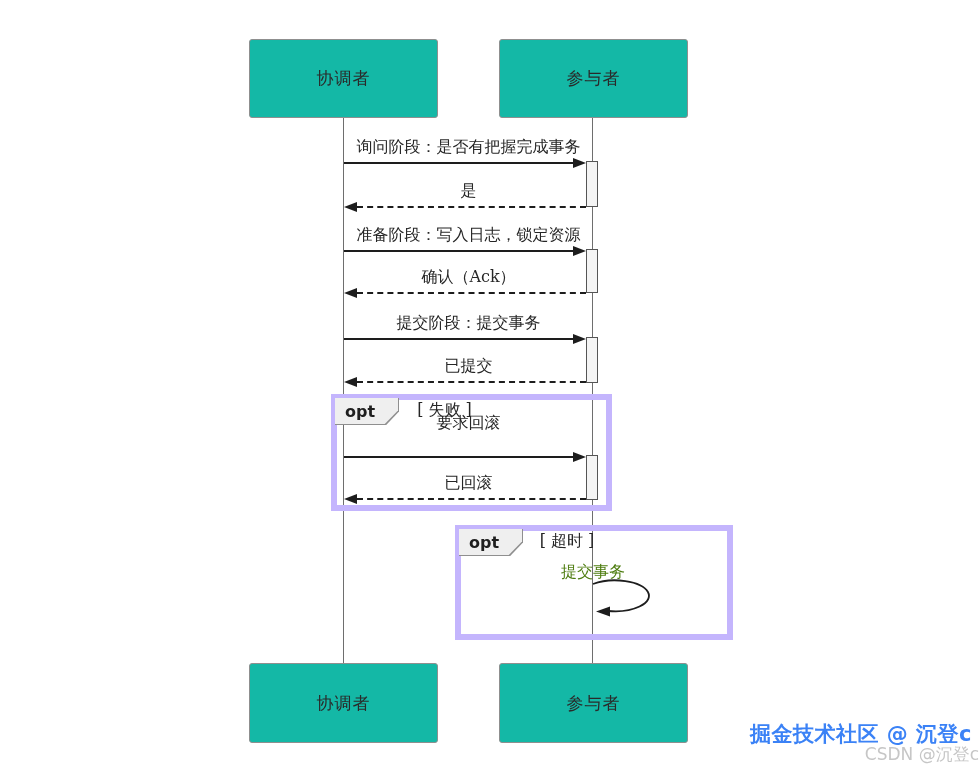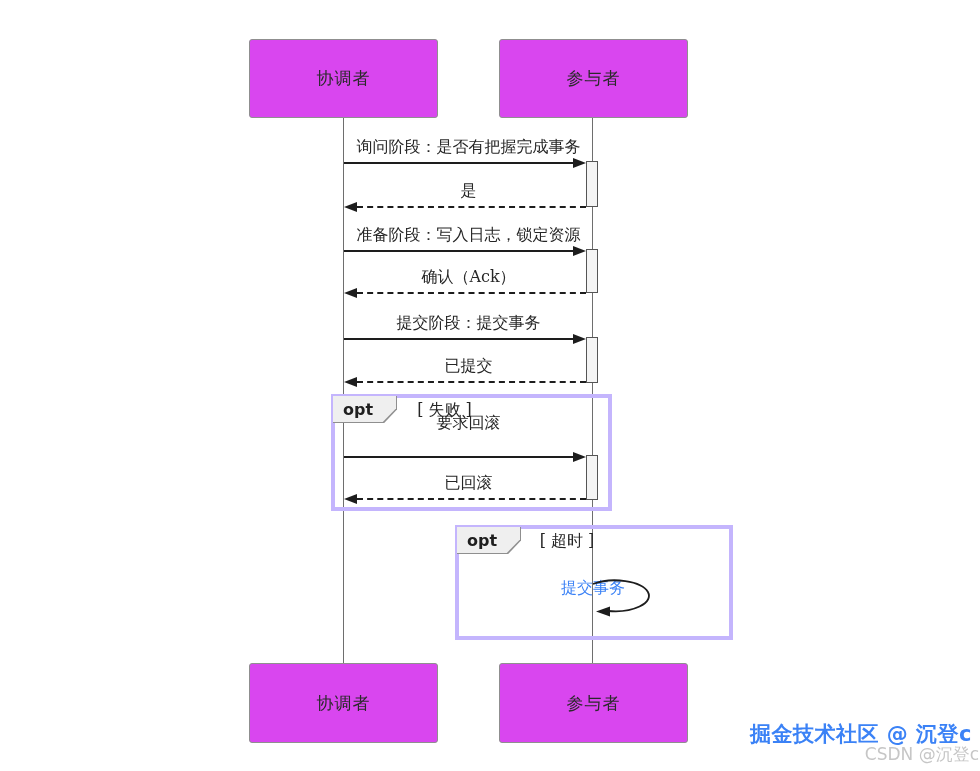--- a/index.html
+++ b/index.html
@@ -2,57 +2,57 @@
 <html><head>
 <meta charset="utf-8">
 <style>
   html,body { margin:0; padding:0; background:#ffffff; }
   .canvas {
     position:relative; width:980px; height:771px; background:#ffffff;
     font-family:"DejaVu Serif","Liberation Serif",serif; overflow:hidden;
   }
   .actor {
     position:absolute; width:189px; height:79px; box-sizing:border-box;
-    background:#d946ef; border:1px solid #8f8f8f; border-radius:3px;
+    background:#14b8a6; border:1px solid #8f8f8f; border-radius:3px;
     display:flex; align-items:center; justify-content:center;
     font-size:17px; color:#2a2a2a; letter-spacing:1px;
   }
   .lifeline { position:absolute; width:0; border-left:1px solid #6e6e6e; }
   .activation {
     position:absolute; width:12px; box-sizing:border-box;
     background:#f4f4f4; border:1px solid #555; left:586px;
   }
   .msg-line { position:absolute; height:0; border-top:2px solid #1d1d1d; }
   .msg-line.dashed { border-top-style:dashed; }
   .arrow { position:absolute; width:0; height:0; border-top:5px solid transparent; border-bottom:5px solid transparent; }
   .arrow.right { border-left:13px solid #1d1d1d; }
   .arrow.left  { border-right:13px solid #1d1d1d; }
   .msg-label {
     position:absolute; left:344px; width:249px; text-align:center;
     font-size:16px; line-height:24px; color:#262626; white-space:nowrap;
   }
-  .fragment { position:absolute; border:4px solid #c4b5fd; box-sizing:border-box; }
+  .fragment { position:absolute; border:6px solid #c4b5fd; box-sizing:border-box; }
   .opt-tab {
     position:absolute; left:-2px; top:-2px; width:64px; height:27px;
     background:#8f8f8f; clip-path:polygon(0 0,100% 0,100% 50%,80% 100%,0 100%);
   }
   .opt-tab-inner {
     position:absolute; left:0; top:0; right:1px; bottom:1px;
     background:#efefef; clip-path:polygon(0 0,100% 0,100% 48%,79% 100%,0 100%);
     display:flex; align-items:center; padding-left:10px; box-sizing:border-box;
     font-family:"DejaVu Sans","Liberation Sans",sans-serif;
     font-weight:bold; font-size:16px; color:#1f1f1f;
   }
   .guard {
     position:absolute; text-align:center; font-size:16px; line-height:24px;
     color:#262626; white-space:nowrap;
   }
   .self-msg-label {
-    position:absolute; left:493px; width:200px; top:576px; text-align:center;
-    font-size:16px; line-height:24px; color:#3b82f6;
+    position:absolute; left:493px; width:200px; top:560px; text-align:center;
+    font-size:16px; line-height:24px; color:#4d7c0f;
   }
   .self-loop-svg { position:absolute; left:590px; top:578px; }
   .wm-primary {
     position:absolute; right:8px; top:720px; white-space:nowrap;
     font-family:"DejaVu Sans","Liberation Sans",sans-serif;
     font-weight:bold; font-size:21px; letter-spacing:0.5px;
     color:#3b82f6; text-shadow:2px 2px 1px #ffffff;
   }
   .wm-secondary {
     position:absolute; right:1px; top:743px; white-space:nowrap;

